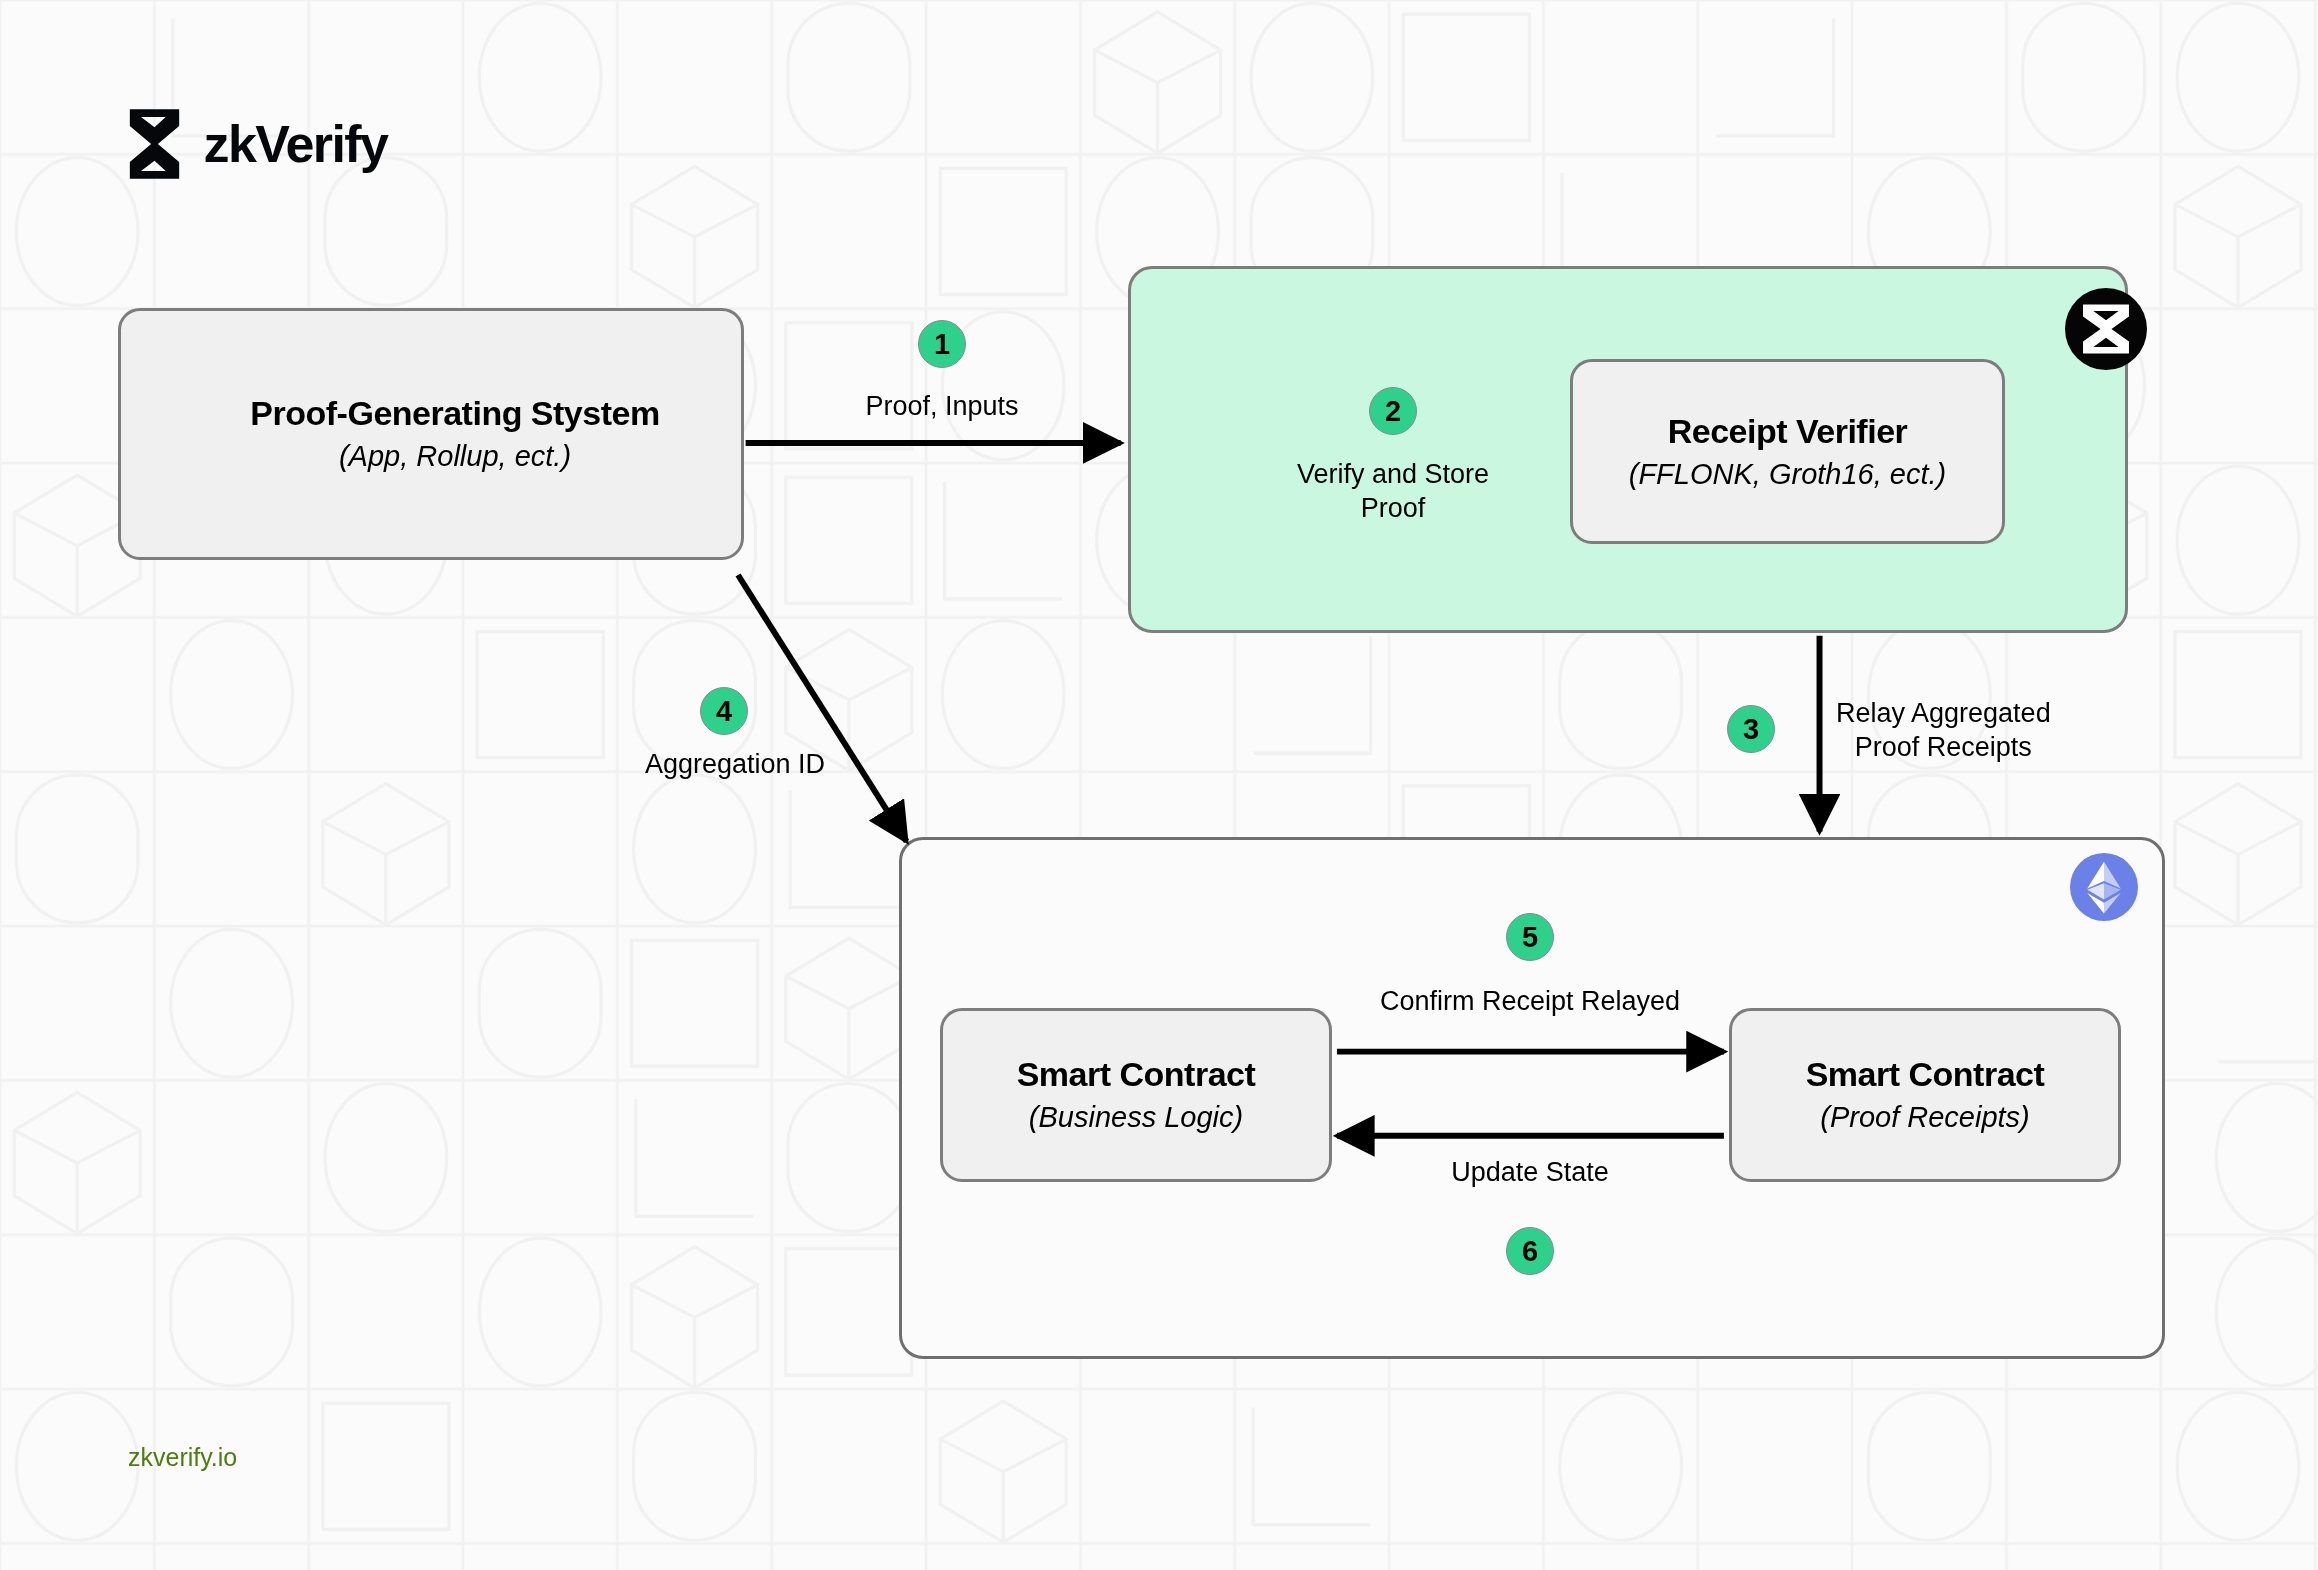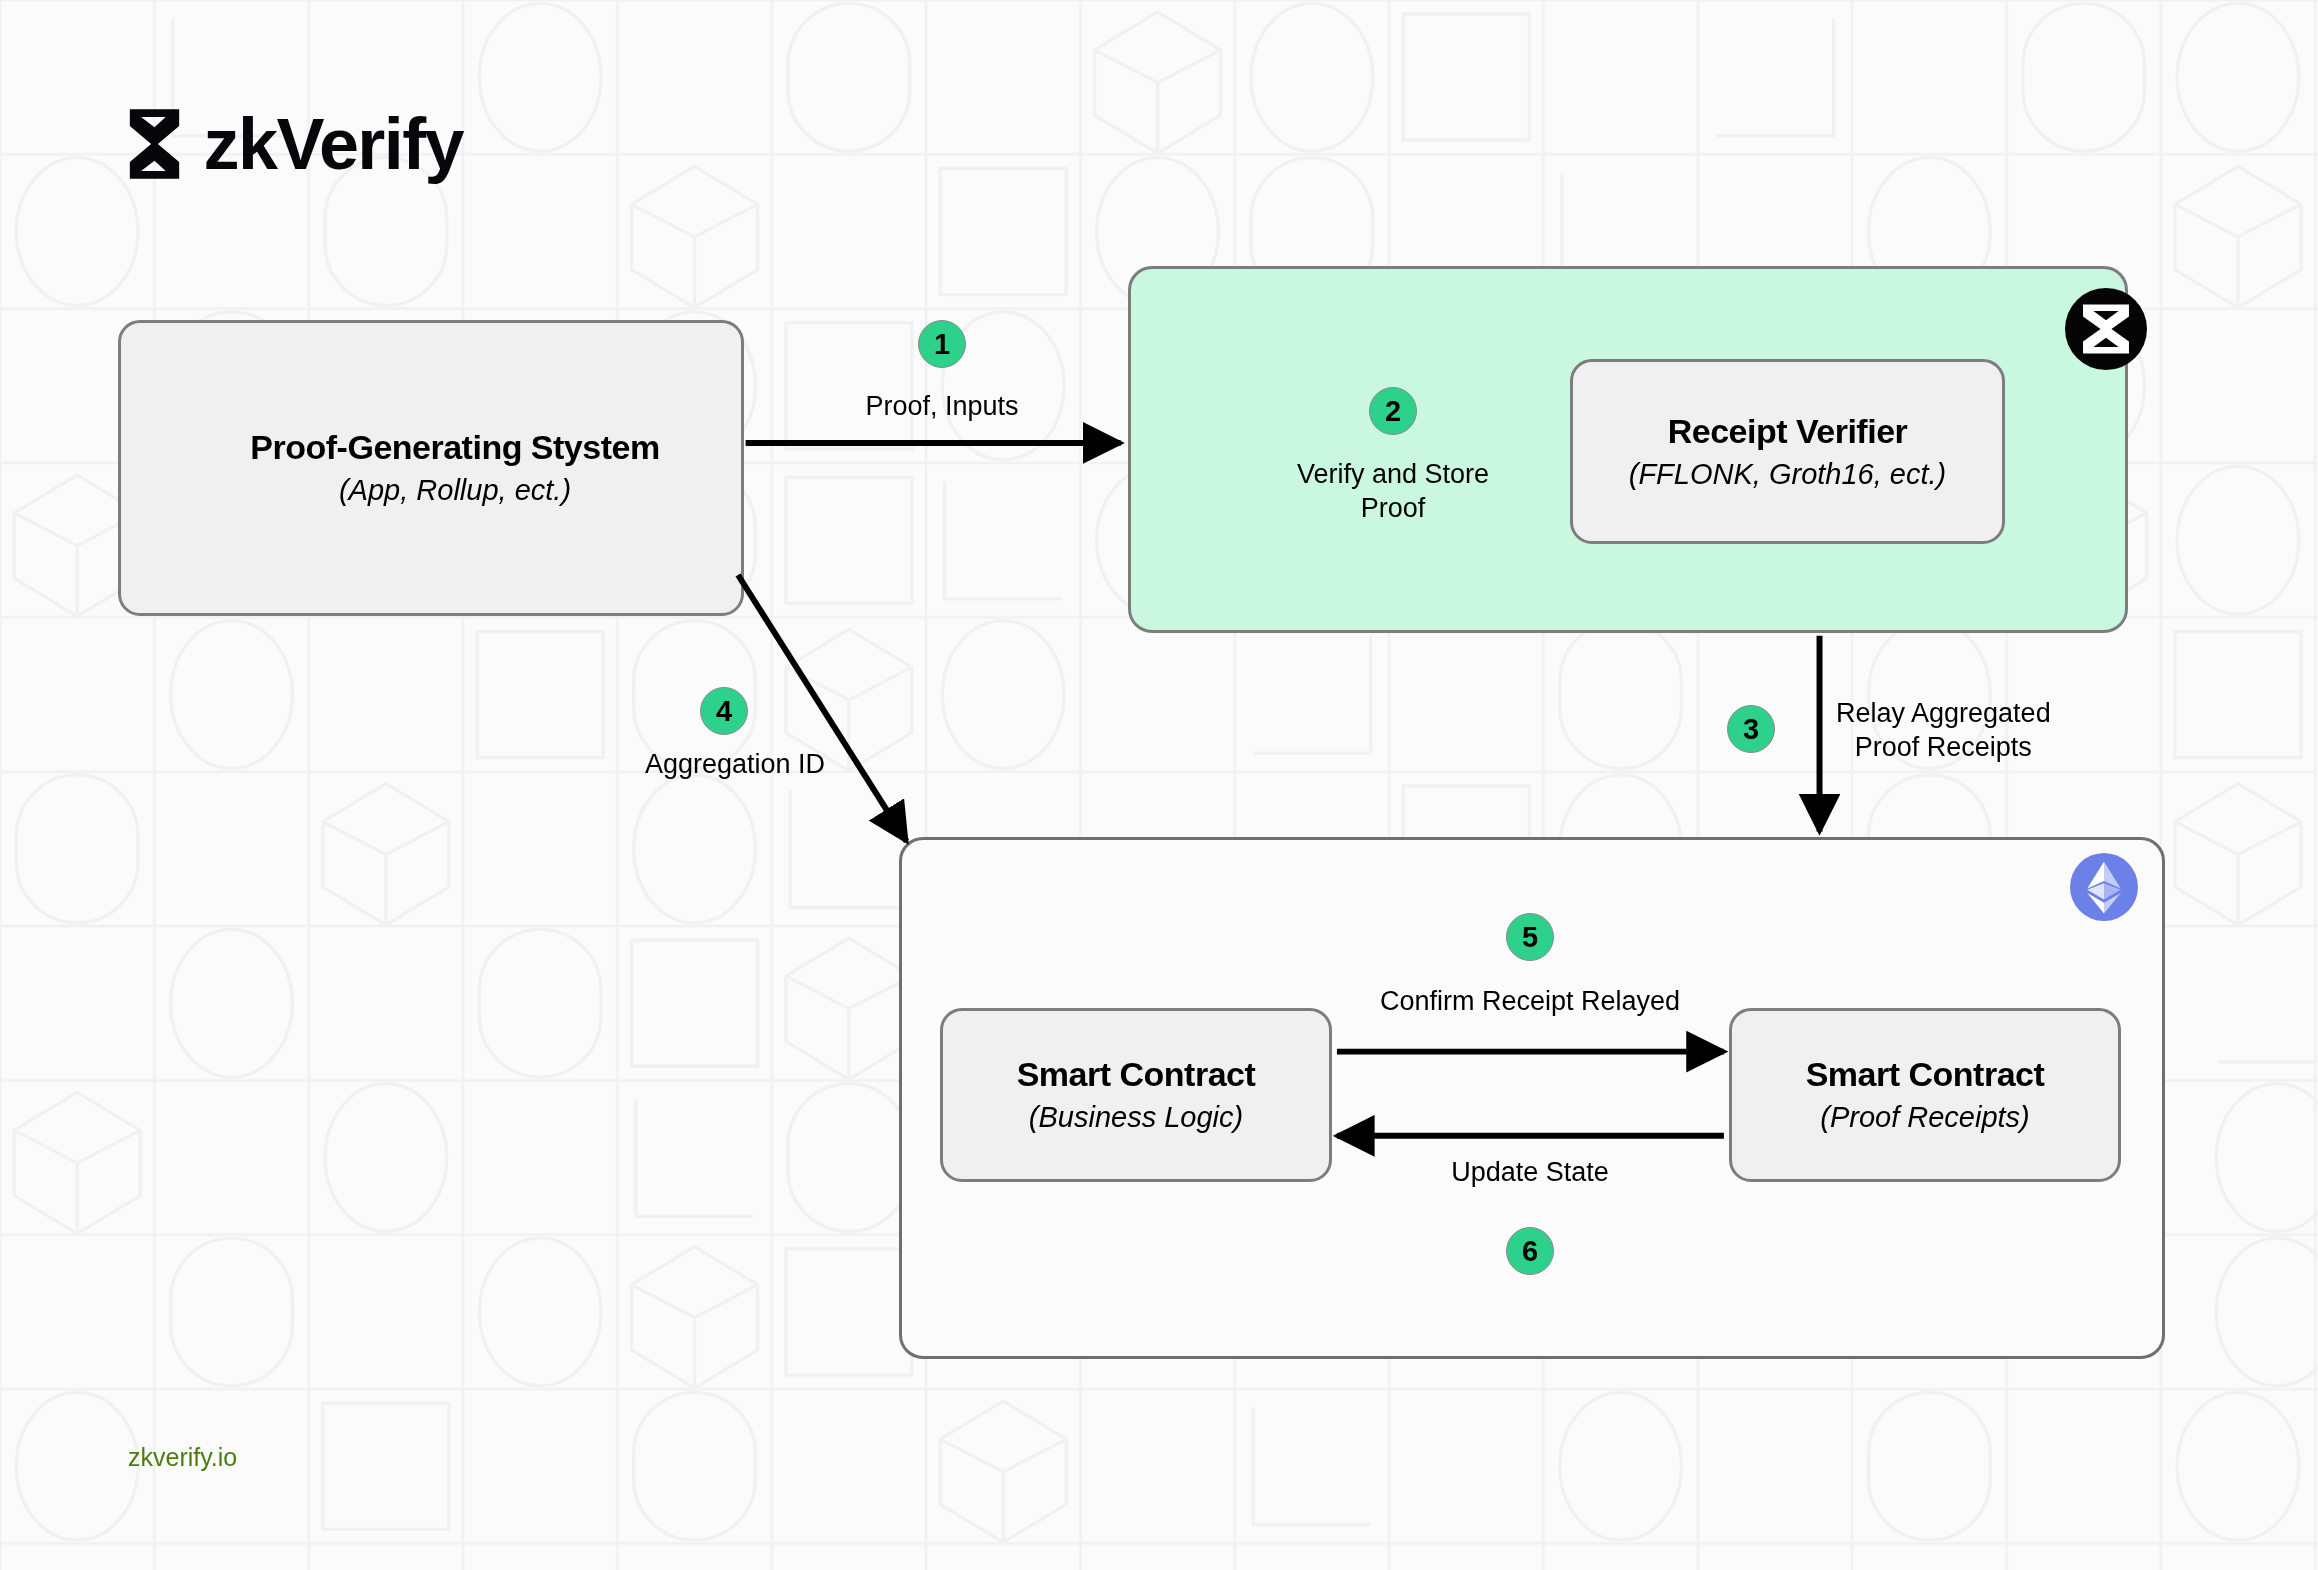--- a/index.html
+++ b/index.html
@@ -27,21 +27,21 @@
     position: absolute;
     left: 126px;
     top: 107px;
     display: flex;
     align-items: center;
     gap: 20.6px;
     z-index: 5;
   }
   #brand .mark { width: 57px; height: 74px; display: block; }
   #brand .wordmark {
-    font-size: 72px;
+    font-size: 52px;
     font-weight: 700;
     letter-spacing: -1.6px;
     color: #06070a;
     line-height: 1;
     font-family: "Liberation Sans", sans-serif;
   }
   
   .node {
     position: absolute;
     box-sizing: border-box;
@@ -272,21 +272,21 @@
   <svg class="chain-logo" style="left:2070px; top:853px; width:68px; height:68px;" viewBox="0 0 126 126" xmlns="http://www.w3.org/2000/svg">
     <circle cx="63" cy="63" r="63" fill="#6b81e8"></circle>
     <path d="M63 16 L63 52 L94 66 Z" fill="#c3cdf5"></path>
     <path d="M63 16 L32 66 L63 52 Z" fill="#ffffff"></path>
     <path d="M63 56 L63 86 L94 68 Z" fill="#a8b6f0"></path>
     <path d="M63 56 L32 68 L63 86 Z" fill="#dfe5fb"></path>
     <path d="M63 92 L63 112 L94 74 Z" fill="#c3cdf5"></path>
     <path d="M63 92 L32 74 L63 112 Z" fill="#ffffff"></path>
   </svg>
 
-  <div class="node" style="left:118px; top:320px; width:626px; height:296px;padding-left:48px;">
+  <div class="node" style="left:118px; top:308px; width:626px; height:252px;padding-left:48px;">
     <div class="title">Proof-Generating Stystem</div>
     <div class="subtitle">(App, Rollup, ect.)</div>
   </div>
 
   <div class="node" style="left:1570px; top:359px; width:435px; height:185px;">
     <div class="title">Receipt Verifier</div>
     <div class="subtitle">(FFLONK, Groth16, ect.)</div>
   </div>
 
   <div class="node" style="left:940px; top:1008px; width:392px; height:174px;">

